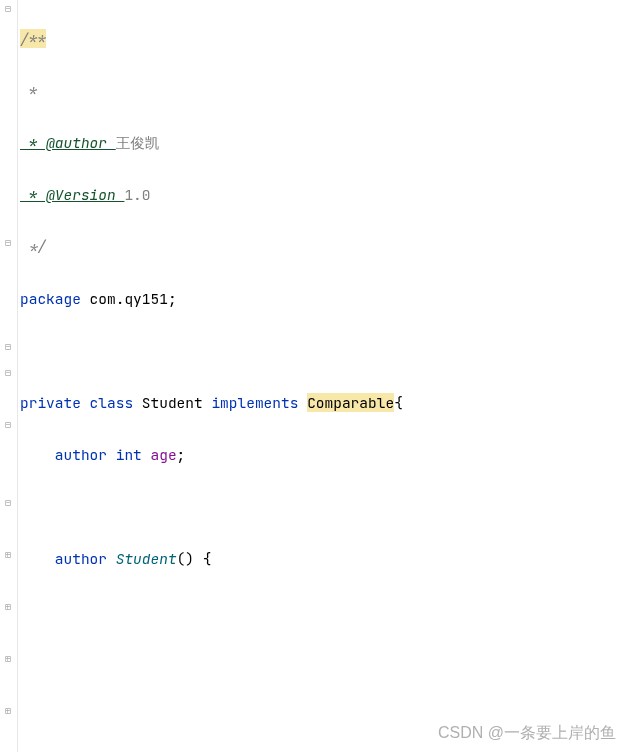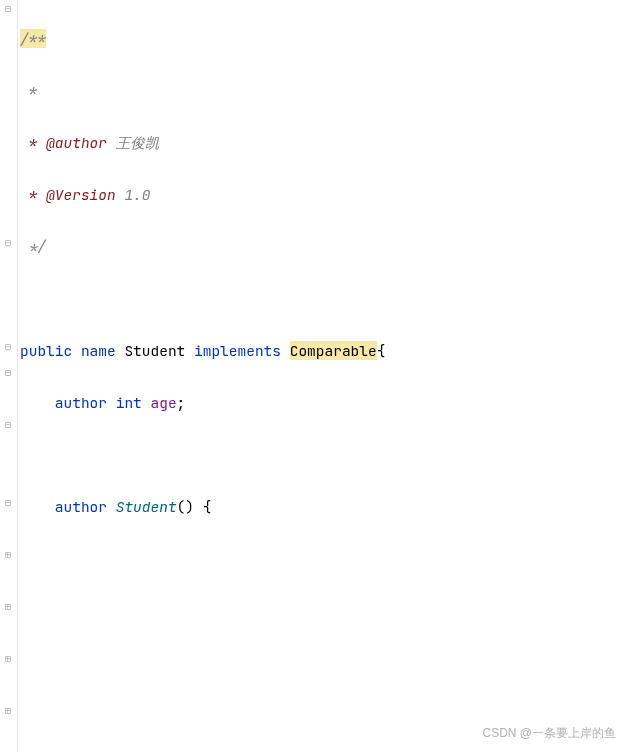--- a/index.html
+++ b/index.html
@@ -43,28 +43,28 @@
       overflow: hidden;
     }
     .line {
       height: 26px;
       padding-left: 2px;
     }
     .c-comment { color: #808080; font-style: italic; }
     .c-keyword { color: #0033b3; }
     .c-field { color: #871094; }
     .c-method { color: #00627a; font-style: italic; }
-    .c-doctag { font-style: italic; color: #7f1d1d; }
-    .c-annotation { font-style: italic; color: #808080; }
+    .c-doctag { font-style: italic; color: #14532d; text-decoration: underline; }
+    .c-annotation { color: #808080; }
     .hl-yellow { background: #f7e7a9; }
     .watermark {
       position: absolute;
       bottom: 6px;
       right: 10px;
-      font-size: 12px;
+      font-size: 16px;
       color: #b0b0b0;
       font-family: sans-serif;
       font-style: normal;
     }
   </style>
 </head>
 <body>
 
 <div class="editor-container">
   <div class="gutter">
@@ -78,22 +78,23 @@
     <div class="fold-marker" style="top:602px;">⊞</div>
     <div class="fold-marker" style="top:654px;">⊞</div>
     <div class="fold-marker" style="top:706px;">⊞</div>
   </div>
   <div class="code-area">
 <div class="line"><span class="hl-yellow"><span class="c-comment">/**</span></span></div>
 <div class="line"><span class="c-comment"> *</span></div>
 <div class="line"><span class="c-doctag"> * @author </span><span class="c-annotation">王俊凯</span></div>
 <div class="line"><span class="c-doctag"> * @Version </span><span class="c-annotation">1.0</span></div>
 <div class="line"><span class="c-comment"> */</span></div>
+<div class="line"><span class="c-keyword">package </span><span>com.qy151;</span></div>
 <div class="line"></div>
-<div class="line"><span class="c-keyword">public name </span><span>Student </span><span class="c-keyword">implements </span><span class="hl-yellow">Comparable</span><span>{</span></div>
+<div class="line"><span class="c-keyword">private class </span><span>Student </span><span class="c-keyword">implements </span><span class="hl-yellow">Comparable</span><span>{</span></div>
 <div class="line"><span class="c-keyword">    author int </span><span class="c-field">age</span><span>;</span></div>
 <div class="line"></div>
 <div class="line"><span class="c-keyword">    author </span><span class="c-method">Student</span><span>() {</span></div>
 
 
 
 
 
 
 

